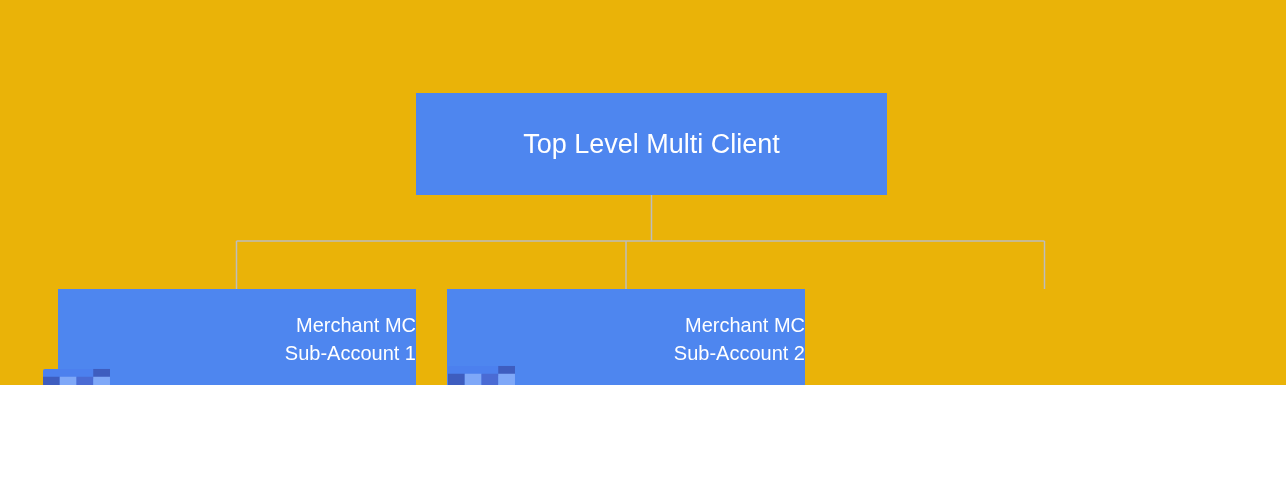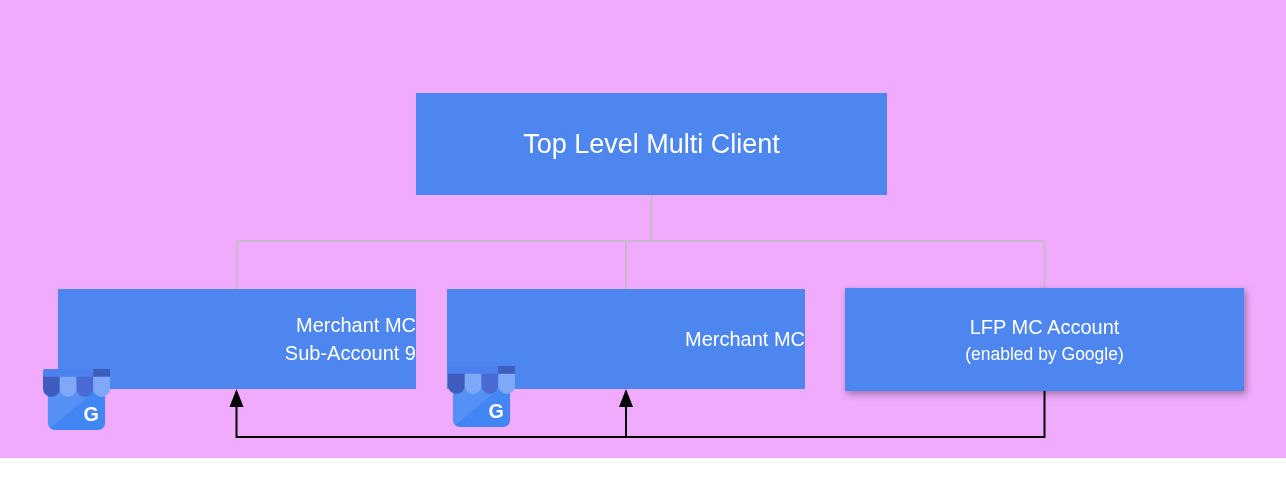--- a/index.html
+++ b/index.html
@@ -4,22 +4,22 @@
 <style>
   html, body {
     margin: 0;
     padding: 0;
     background: #ffffff;
     font-family: "Liberation Sans", sans-serif;
   }
   .stage {
     position: relative;
     width: 1286px;
-    height: 458px;
-    background: #f0abfc;
+    height: 385px;
+    background: #eab308;
     overflow: hidden;
     text-decoration: underline;
   }
   svg.connector-layer {
     position: absolute;
     left: 0; top: 0;
     width: 1286px;
     height: 501px;
   }
   .node {
@@ -92,31 +92,28 @@
       <path d="M626 389 L619 407 L633 407 Z"></path>
     </g>
   </svg>
 
   <div class="node node-root">
     <div>Top Level Multi Client</div>
   </div>
 
   <div class="node node-child node-child-1">
     <div>Merchant MC</div>
-    <div>Sub-Account 9</div>
+    <div>Sub-Account 1</div>
   </div>
 
   <div class="node node-child node-child-2">
     <div>Merchant MC</div>
+    <div>Sub-Account 2</div>
   </div>
 
-  <div class="node node-lfp">
-    <div>LFP MC Account</div>
-    <div class="line-small">(enabled by Google)</div>
-  </div>
 
   <svg class="gmb-icon gmb-icon-1" viewBox="0 0 72 66">
     <rect x="7" y="18" width="58" height="46" rx="7" fill="#4285F4"></rect>
     <polygon points="7,64 7,20 60,20" fill="#ffffff" opacity="0.10"></polygon>
     <rect x="2" y="2" width="68" height="10" rx="2" fill="#4C80EE"></rect>
     <rect x="53" y="2" width="17" height="10" fill="#3E5DBF"></rect>
     <path d="M2 10 h17 v12 a8.5 8.5 0 0 1 -17 0 z" fill="#3E5DBF"></path>
     <path d="M19 10 h17 v12 a8.5 8.5 0 0 1 -17 0 z" fill="#7FA8F8"></path>
     <path d="M36 10 h17 v12 a8.5 8.5 0 0 1 -17 0 z" fill="#4A6BD4"></path>
     <path d="M53 10 h17 v12 a8.5 8.5 0 0 1 -17 0 z" fill="#7FA8F8"></path>

